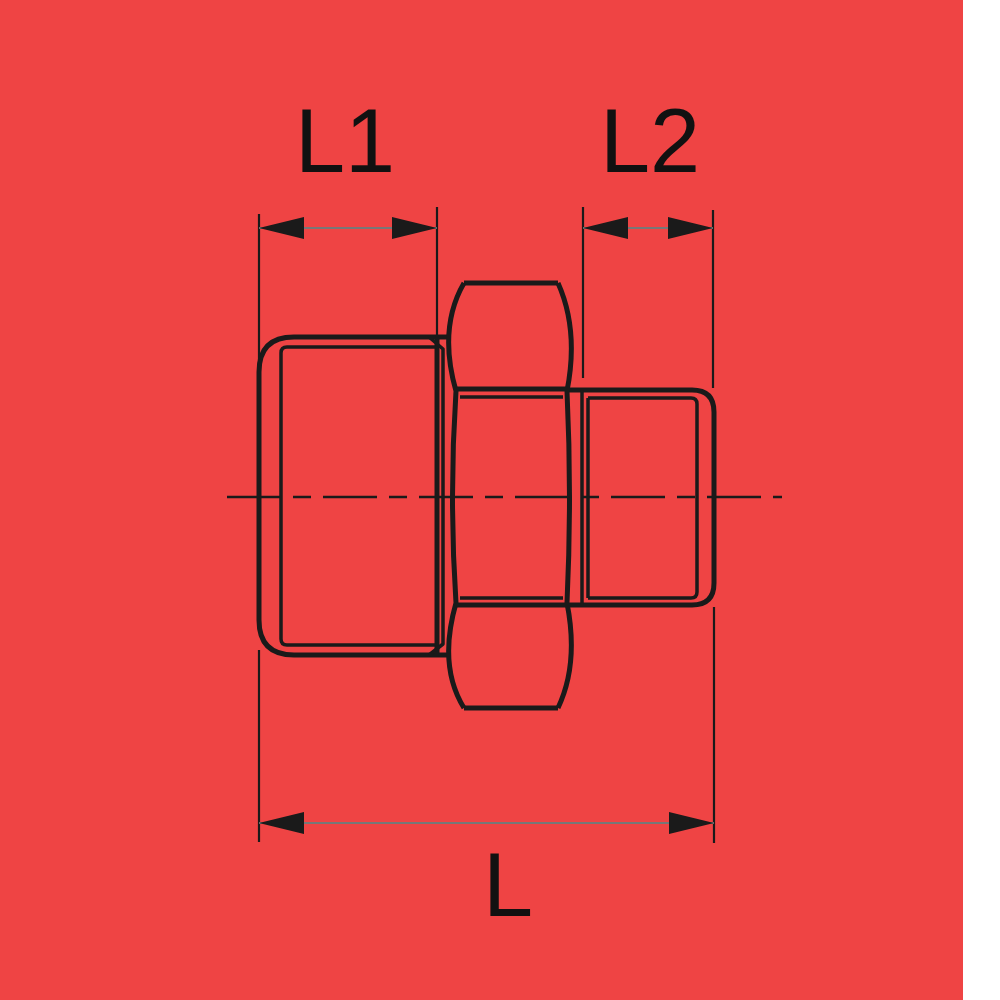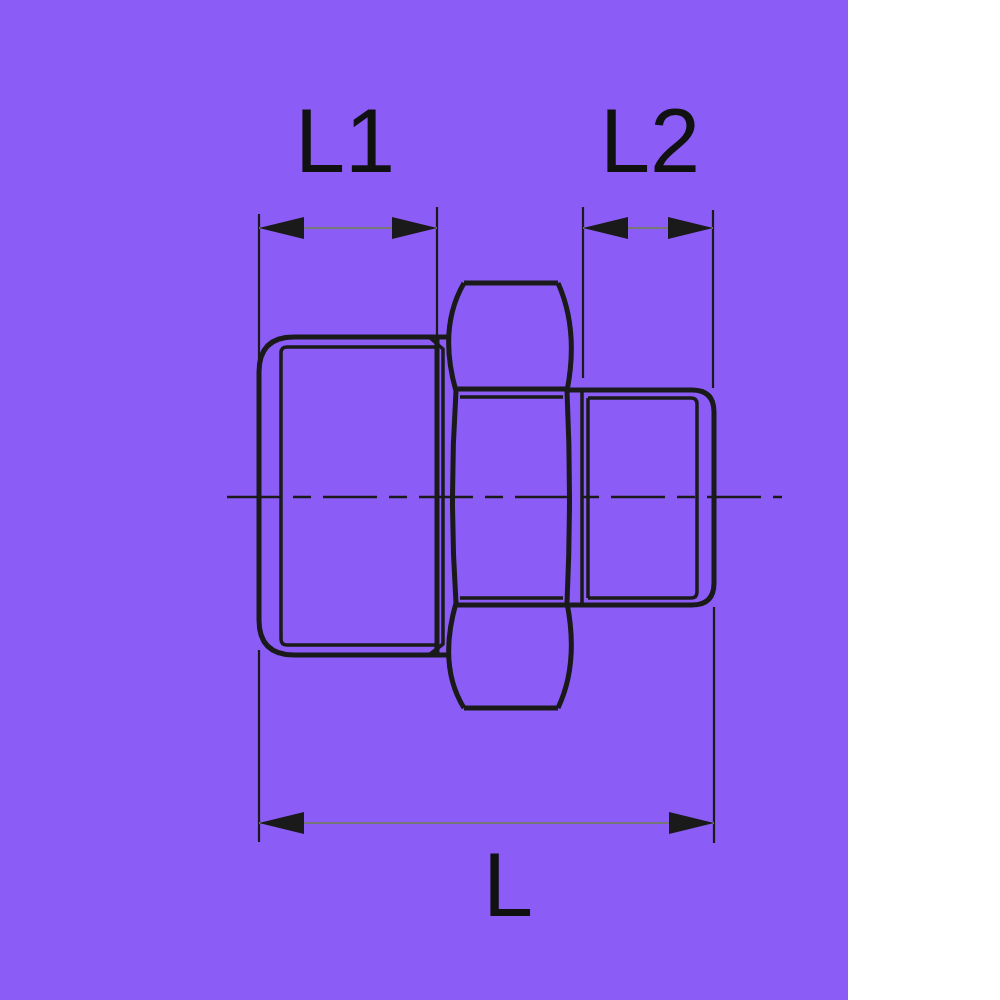--- a/index.html
+++ b/index.html
@@ -5,23 +5,23 @@
   html, body {
     margin: 0;
     padding: 0;
     background: #ffffff;
     width: 1000px;
     height: 1000px;
     overflow: hidden;
   }
   .stage {
     position: relative;
-    width: 848px;
+    width: 963px;
     height: 1000px;
-    background: #8b5cf6;
+    background: #ef4444;
   }
   svg { display: block; }
 
   
   .outline  { fill: none; stroke: #1a1a1a; stroke-width: 5;   stroke-linejoin: round; }
   
   .inner    { fill: none; stroke: #1a1a1a; stroke-width: 3.5; stroke-linejoin: round; }
   
   .ext      { fill: none; stroke: #1a1a1a; stroke-width: 2.2; }
   

